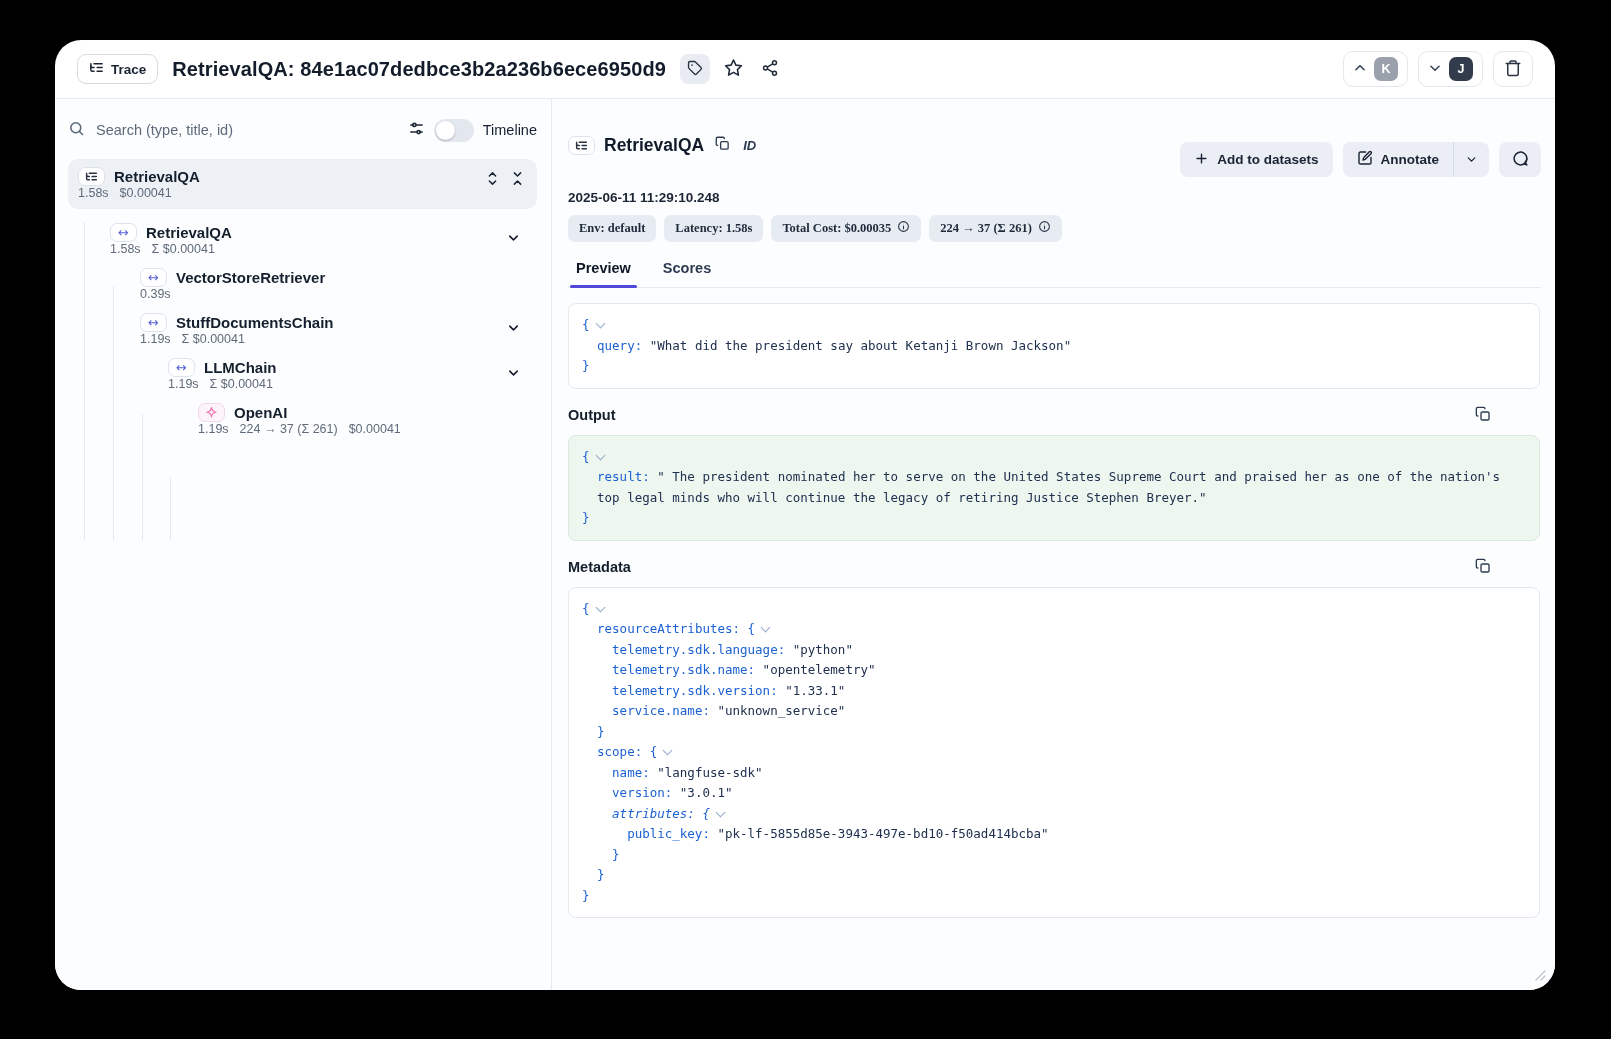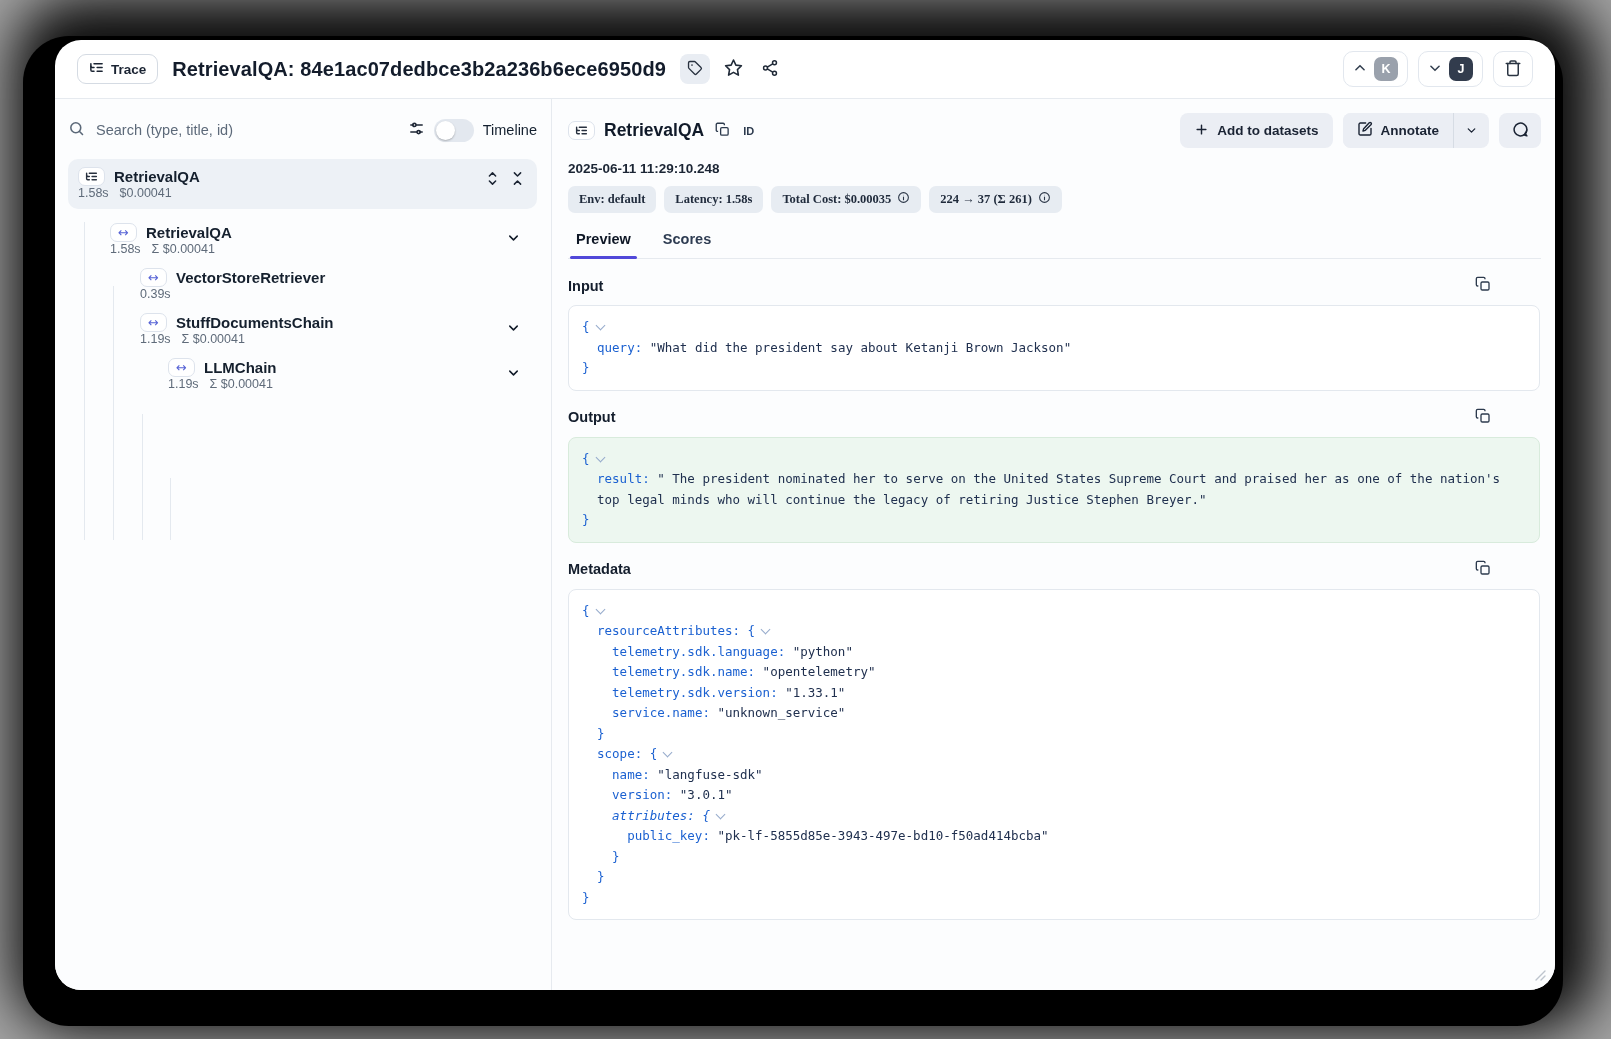--- a/index.html
+++ b/index.html
@@ -1,17 +1,17 @@
 <!DOCTYPE html>
 <html><head>
 <meta charset="utf-8">
 <style>
   html,body{margin:0;padding:0;width:1611px;height:1039px;overflow:hidden;
     font-family:"Liberation Sans","DejaVu Sans",sans-serif;}
-  .stage{position:relative;width:1611px;height:1039px;background:#a3a3a3;}
+  .stage{position:relative;width:1611px;height:1039px;background:#000000;}
   .window{position:absolute;left:55px;top:40px;width:1500px;height:950px;background:#fff;
     border-radius:26px;display:flex;flex-direction:column;
     box-shadow:-12px 16px 0 20px #000, 0 0 55px 42px rgba(0,0,0,.93);}
   
   .titlebar{height:58px;flex:0 0 58px;display:flex;align-items:center;gap:10px;
     padding:0 22px;border-bottom:1px solid #e6eaef;}
   .trace-badge{display:flex;align-items:center;gap:7px;border:1px solid #d5dbe3;border-radius:9px;
     padding:5px 11px;font-size:13.5px;font-weight:700;color:#1b2433;background:#fff;}
   .win-title{font-size:20px;font-weight:700;color:#131c2b;margin:0 4px 0 4px;letter-spacing:.1px;}
   .iconbtn{display:flex;align-items:center;justify-content:center;background:transparent;border:none;
@@ -58,22 +58,22 @@
   .gl{position:absolute;width:1px;background:#e4e9ef;}
   .gl1{left:16px;top:63px;height:318px;}
   .gl2{left:45px;top:127px;height:254px;}
   .gl3{left:74px;top:255px;height:126px;}
   .gl4{left:102px;top:319px;height:62px;}
   
   .detail{flex:1;min-width:0;padding:14px 14px 0 16px;overflow:hidden;position:relative;}
   .detail-header{display:flex;align-items:center;}
   .dh-left{display:flex;align-items:center;gap:9px;}
   .dh-title{font-size:17.5px;font-weight:700;color:#101a29;}
-  .id-label{font-size:11px;font-weight:700;color:#2c3a4d;margin-left:2px;}
-  .dh-right{margin-left:auto;display:flex;align-items:flex-start;gap:10px;}
+  .id-label{font-size:13px;font-weight:700;color:#2c3a4d;margin-left:2px;font-style:italic;}
+  .dh-right{margin-left:auto;display:flex;align-items:flex-start;gap:10px;margin-top:29px;}
   .btn-light{display:flex;align-items:center;gap:8px;background:#ebeef4;border:none;border-radius:8px;
     padding:0 14px;height:35px;font-size:13.5px;font-weight:700;color:#1a2333;cursor:pointer;
     font-family:inherit;}
   .split{display:flex;align-items:stretch;background:#ebeef4;border-radius:8px;overflow:hidden;}
   .split .btn-light{border-radius:0;}
   .split-divider{width:1px;background:#d6dce4;}
   .split .chev-part{display:flex;align-items:center;padding:0 11px;cursor:pointer;color:#1a2333;}
   .chatbtn{width:42px;height:35px;background:#ebeef4;border:none;border-radius:8px;cursor:pointer;
     display:flex;align-items:center;justify-content:center;color:#1a2333;}
   .timestamp{margin-top:13px;font-size:13.5px;font-weight:600;color:#1b2534;}
@@ -287,20 +287,32 @@
               <span class="rowname">LLMChain</span>
               </div>
             <div class="rowmetrics">
               <span>1.19s</span><span>Σ $0.00041</span></div>
             <span class="rowchev">
               <svg width="15" height="15" viewBox="0 0 24 24" fill="none" stroke="#111b29" stroke-width="2.4" stroke-linecap="round" stroke-linejoin="round">
                   <polyline points="6 9 12 15 18 9"></polyline>
                 </svg></span>
           </div>
 
+          <div class="srow lvl4">
+            <div class="rowtitle">
+                <span class="typebadge gen-badge">
+              <svg width="13" height="13" viewBox="0 0 24 24" fill="none" stroke="#ef6fae" stroke-width="2.1" stroke-linejoin="round">
+                    <path d="M12 3c.7 4.6 3.9 7.8 8.5 8.5-4.6.7-7.8 3.9-8.5 8.5-.7-4.6-3.9-7.8-8.5-8.5C8.1 10.8 11.3 7.6 12 3z"></path>
+                  </svg>
+                </span>
+              <span class="rowname">OpenAI</span>
+              </div>
+            <div class="rowmetrics">
+              <span>1.19s</span><span>224 → 37 (Σ 261)</span><span>$0.00041</span></div>
+          </div>
         </div>
       </aside>
 
       <main class="detail">
         <div class="detail-header">
           <div class="dh-left">
             <span class="typebadge">
               <svg width="13" height="13" viewBox="0 0 24 24" fill="none" stroke="#28313f" stroke-width="2.6" stroke-linecap="round">
                   <path d="M21 12h-8M21 6H8M21 18h-8"></path>
                   <path d="M3 6v4c0 1.1.9 2 2 2h3"></path>
@@ -385,31 +397,20 @@
             </span>
           </span>
         </div>
 
         <div class="tabs">
           <span class="tab active">Preview</span>
           <span class="tab inactive">Scores</span>
         </div>
 
         <section class="section">
-          <div class="sec-head">
-            <span class="sec-title">Input</span>
-            <button class="copybtn">
-              <span>
-                <svg width="16" height="16" viewBox="0 0 24 24" fill="none" stroke="#2c3a4d" stroke-width="2">
-                    <rect x="9" y="9" width="12" height="12" rx="2"></rect>
-                    <path d="M5 15H4a2 2 0 0 1-2-2V4a2 2 0 0 1 2-2h9a2 2 0 0 1 2 2v1"></path>
-                  </svg>
-              </span>
-            </button>
-          </div>
           <div class="card">
               <div class="jsonblock">
                 <div class="jline" style="padding-left: 0ch;"><span class="j-b">{</span><span class="j-c"></span></div>
                 <div class="jline" style="padding-left: 2ch;"><span class="j-k">query: </span><span class="j-v">"What did the president say about Ketanji Brown Jackson"</span></div>
                 <div class="jline" style="padding-left: 0ch;"><span class="j-b">}</span></div>
               </div>
             </div>
         </section>
 
         <section class="section">

